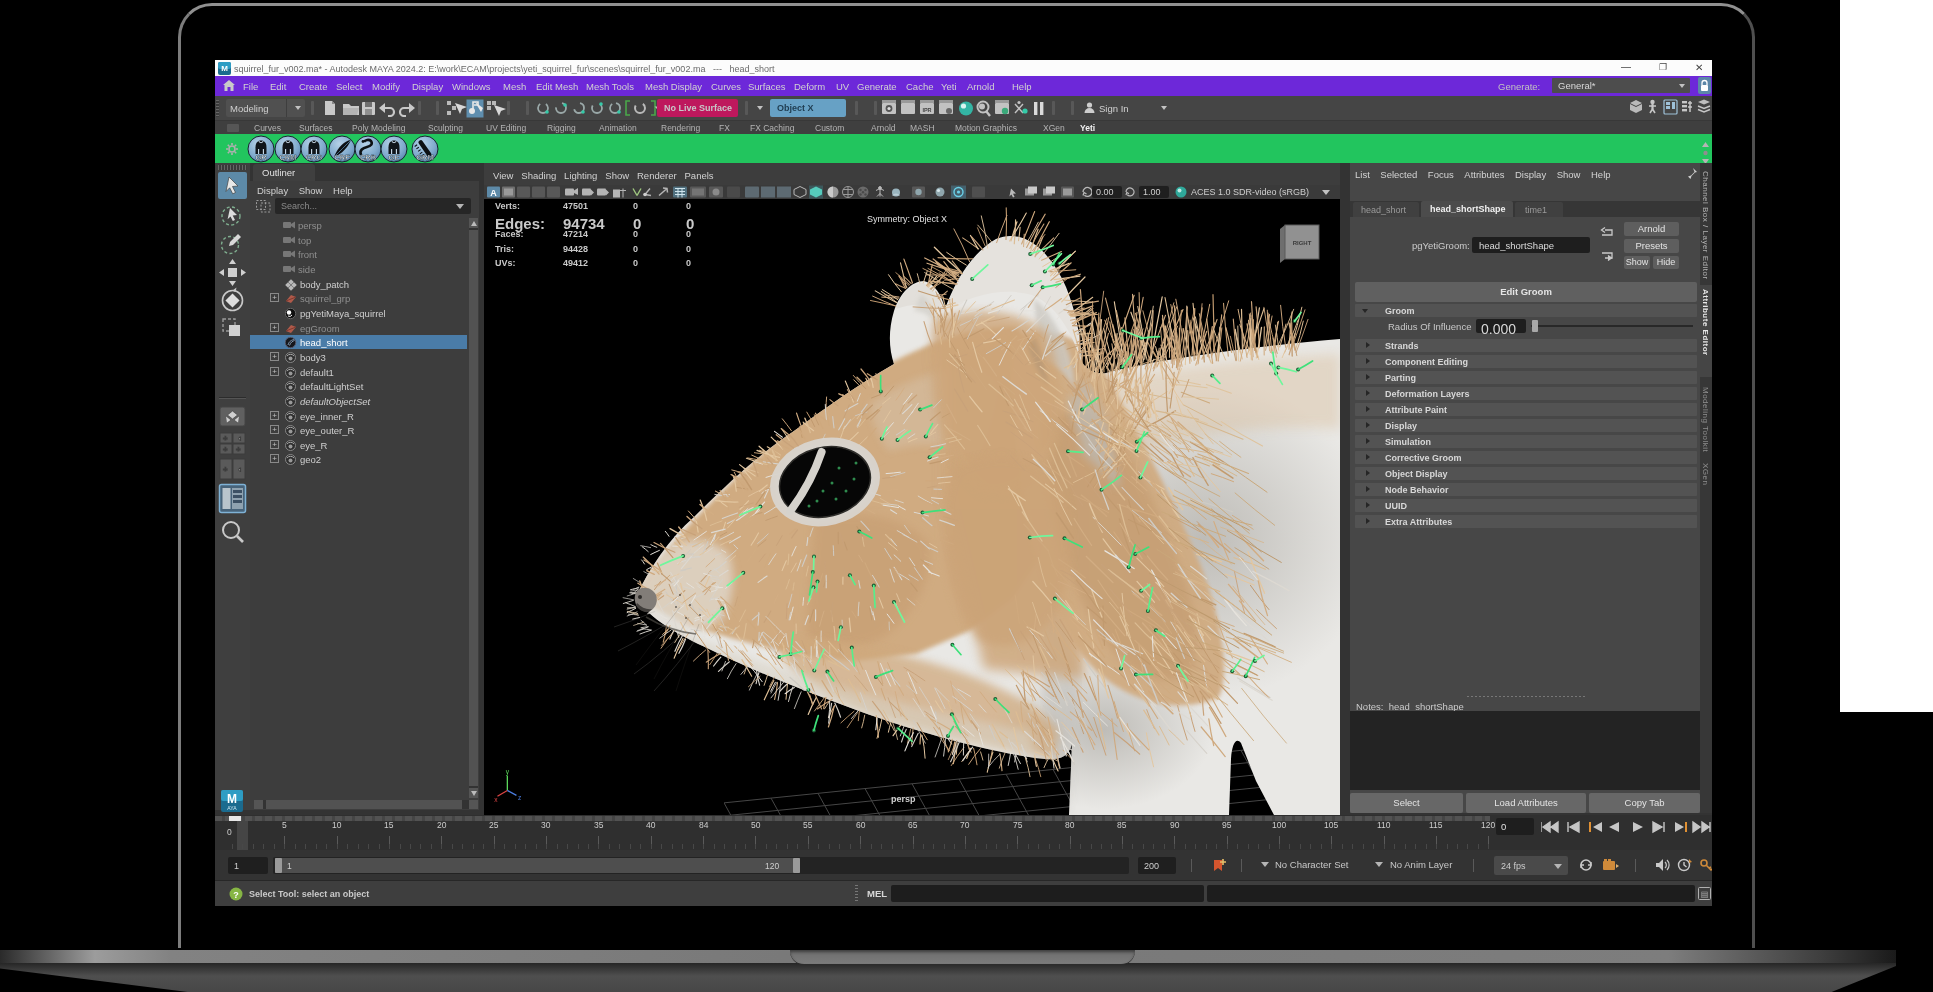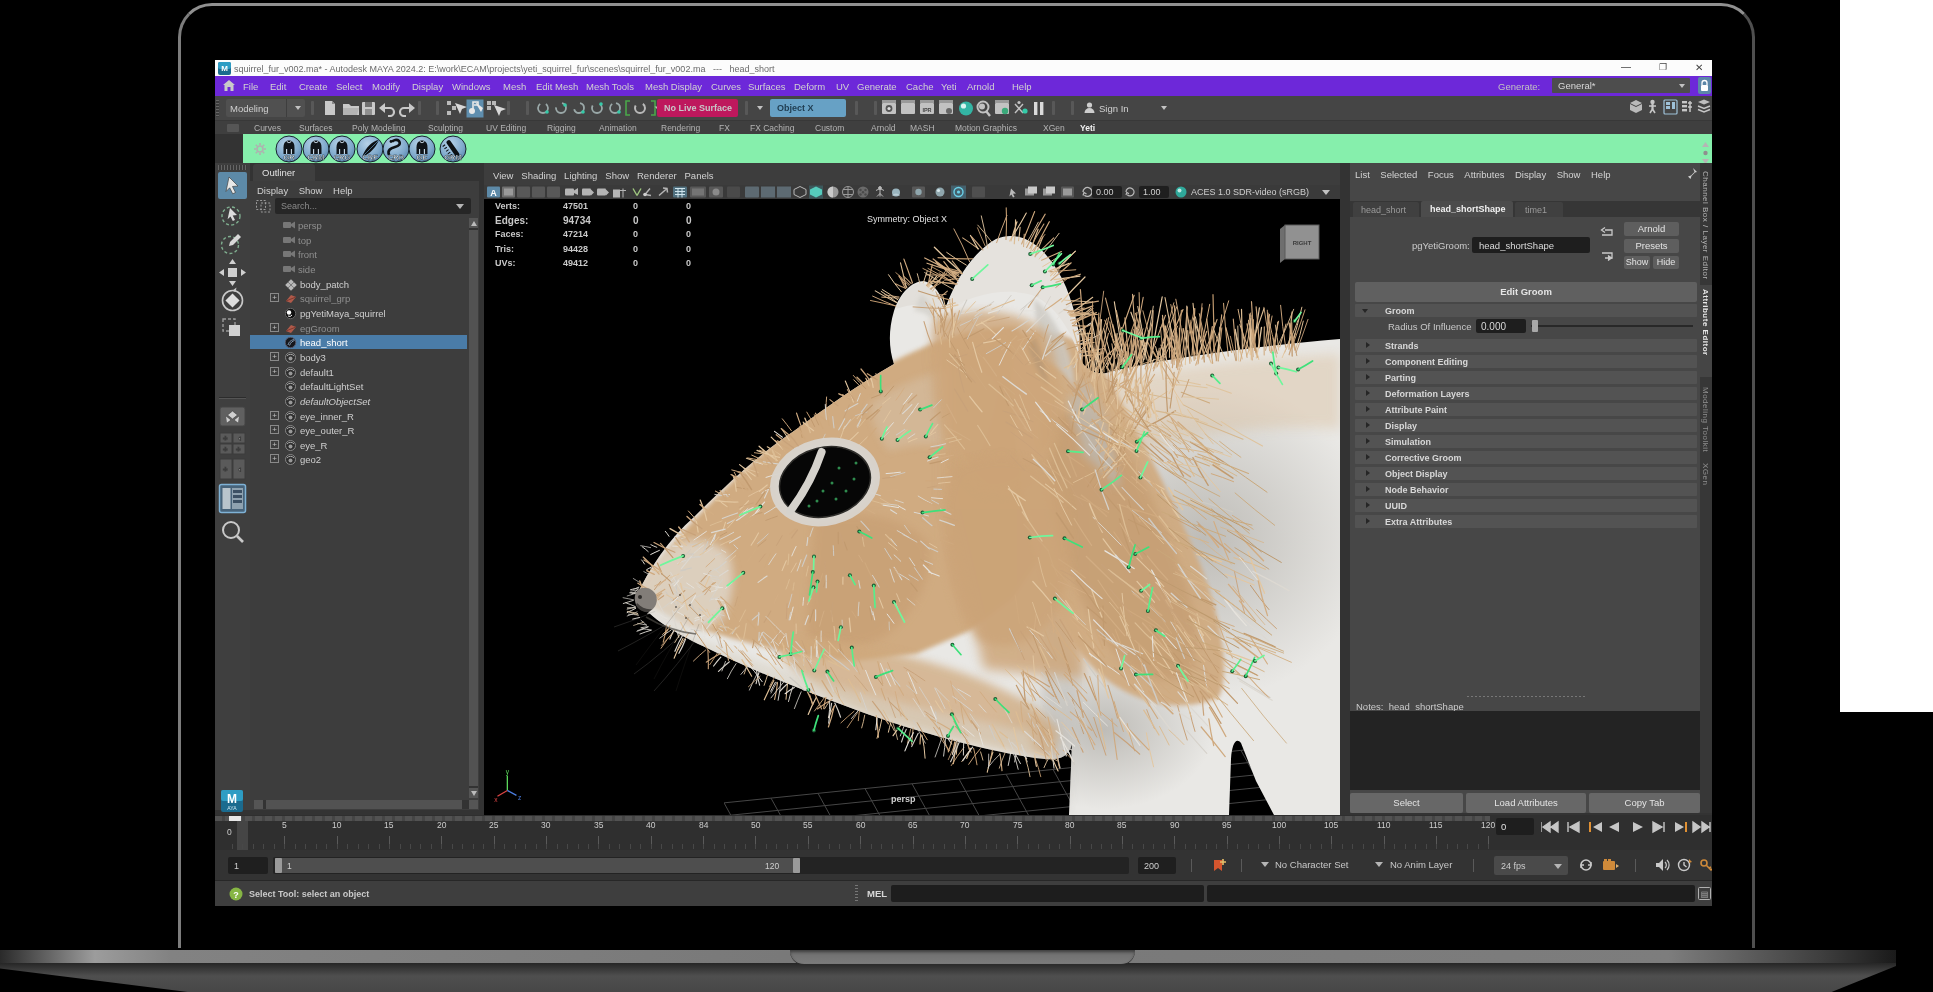--- a/index.html
+++ b/index.html
@@ -22,21 +22,21 @@
   .tx { position:absolute; white-space:nowrap; }
 
   
   #title { left:0; top:0; width:1497px; height:16px; background:#fcfcfc; }
   #title .t { left:19px; top:3.5px; font-size:9px; color:#6a6a6a; }
   #menubar { left:0; top:16px; width:1497px; height:20px; background:#6d28d9; }
   #menubar span { position:absolute; top:5px; font-size:9.5px; color:#d2d2d2; }
   #toolbar { left:0; top:36px; width:1497px; height:25px; background:#454545; border-bottom:1px solid #383838;}
   #shelftabs { left:0; top:61px; width:1497px; height:13px; background:#3f3f3f; }
   #shelftabs span { position:absolute; top:2px; font-size:8.5px; color:#b4b4b4; }
-  #shelf { left:0; top:74px; width:1497px; height:29px; background:#86efac;margin-left:28px; }
+  #shelf { left:0; top:74px; width:1497px; height:29px; background:#22c55e; }
   .vr3 { position:absolute; width:3px; border-radius:1px; background:#585858; }
 
   
   #toolbox { left:0; top:103px; width:35px; height:647px; background:#3f3f3f; }
   #outliner { left:35px; top:103px; width:229px; height:647px; background:#3d3d3d; }
   #vp { left:269px; top:103px; width:856px; height:652px; background:#3d3d3d; }
   #ae { left:1135px; top:103px; width:350px; height:650px; background:#474747; }
   #strip { left:1485px; top:103px; width:12px; height:650px; background:#373737; }
   #maingap { left:0; top:103px; width:1497px; height:652px; background:#292929; z-index:-1; }
 
@@ -1201,21 +1201,21 @@
 <circle cx="330.3" cy="471.5" r="2" fill="#1c5c33"></circle>
           <path fill="none" stroke="#6ff79c" stroke-width="1.7" stroke-linecap="round" d="M330.3 471.5Q335.1 460.9 340.1 450.5"></path>
 <circle cx="324.4" cy="491.0" r="2" fill="#1c5c33"></circle>
           <path fill="none" stroke="#55ef8c" stroke-width="1.7" stroke-linecap="round" d="M324.4 491.0Q320.6 481.3 317.8 471.5"></path>
 <circle cx="295.4" cy="457.9" r="2" fill="#1c5c33"></circle>
           <path fill="none" stroke="#55ef8c" stroke-width="1.7" stroke-linecap="round" d="M295.4 457.9Q306.9 455.7 317.7 452.5"></path>
 <circle cx="343.4" cy="472.6" r="2" fill="#1c5c33"></circle>
           <path fill="none" stroke="#3ee07a" stroke-width="1.7" stroke-linecap="round" d="M343.4 472.6Q346.4 477.4 349.7 481.9"></path>
       </svg>
       <div class="tx" style="left:11px;top:2px;font-size:9px;font-weight:bold;color:#c9c9c9">Verts:<span class="tx" style="left:68px">47501</span><span class="tx" style="left:138px">0</span><span class="tx" style="left:191px">0</span></div>
-      <div class="tx" style="left:11px;top:16px;font-size:10px;font-weight:bold;color:#c9c9c9">Edges:<span class="tx" style="left:68px">94734</span><span class="tx" style="left:138px">0</span><span class="tx" style="left:191px">0</span></div>
+      <div class="tx" style="left:11px;top:16px;font-size:15px;font-weight:bold;color:#c9c9c9">Edges:<span class="tx" style="left:68px">94734</span><span class="tx" style="left:138px">0</span><span class="tx" style="left:191px">0</span></div>
       <div class="tx" style="left:11px;top:30px;font-size:9px;font-weight:bold;color:#c9c9c9">Faces:<span class="tx" style="left:68px">47214</span><span class="tx" style="left:138px">0</span><span class="tx" style="left:191px">0</span></div>
       <div class="tx" style="left:11px;top:45px;font-size:9px;font-weight:bold;color:#c9c9c9">Tris:<span class="tx" style="left:68px">94428</span><span class="tx" style="left:138px">0</span><span class="tx" style="left:191px">0</span></div>
       <div class="tx" style="left:11px;top:59px;font-size:9px;font-weight:bold;color:#c9c9c9">UVs:<span class="tx" style="left:68px">49412</span><span class="tx" style="left:138px">0</span><span class="tx" style="left:191px">0</span></div>
       <div class="tx" style="left:383px;top:15px;font-size:9px;font-weight:normal;color:#e2e2e2">Symmetry: Object X</div>
       <svg class="r" style="left:792px;top:24px" width="46" height="42" viewBox="0 0 46 42">
         <path d="M4 6 L9 2 L9 36 L4 40 Z" fill="#6e6e6e"></path>
         <rect x="9" y="2" width="34" height="34" fill="#919191"></rect>
         <rect x="9" y="2" width="34" height="34" fill="none" stroke="#5a5a5a"></rect>
         <text x="26" y="22" font-size="6" font-weight="bold" fill="#3a3a3a" text-anchor="middle">RIGHT</text>
       </svg>
@@ -1265,21 +1265,21 @@
     <div class="btn" style="left:274px;top:76px;width:55px;height:14px;line-height:14px">Presets</div>
     <div class="btn" style="left:274px;top:93px;width:26px;height:13px;line-height:13px;font-size:9px">Show</div>
     <div class="btn" style="left:303px;top:93px;width:26px;height:13px;line-height:13px;font-size:9px">Hide</div>
     <div class="btn" style="left:5px;top:119px;width:342px;height:20px;line-height:20px;font-weight:bold;background:#606060">Edit Groom</div>
     <div class="aebar" style="top:141px">
         <div class="ar" style="transform:rotate(90deg);left:8px;top:4px"></div>
         <span class="lb">Groom</span>
       </div>
     <div class="tx" style="left:38px;top:158px;font-size:9.5px;color:#c8c8c8">Radius Of Influence</div>
     <div class="r" style="left:126px;top:156px;width:50px;height:14px;background:#1e1e1e;border-radius:2px">
-        <span class="tx" style="left:5px;top:2px;font-size:10px;color:#d8d8d8">0.000</span>
+        <span class="tx" style="left:5px;top:2px;font-size:14px;color:#d8d8d8">0.000</span>
       </div>
     <div class="r" style="left:181px;top:162px;width:162px;height:2px;background:#282828"></div>
     <div class="r" style="left:182px;top:157px;width:6px;height:12px;background:#a8a8a8;border-radius:1px"></div>
     <div class="aebar" style="top:176px">
         <div class="ar"></div>
         <span class="lb">Strands</span>
       </div>
     <div class="aebar" style="top:192px">
         <div class="ar"></div>
         <span class="lb">Component Editing</span>

